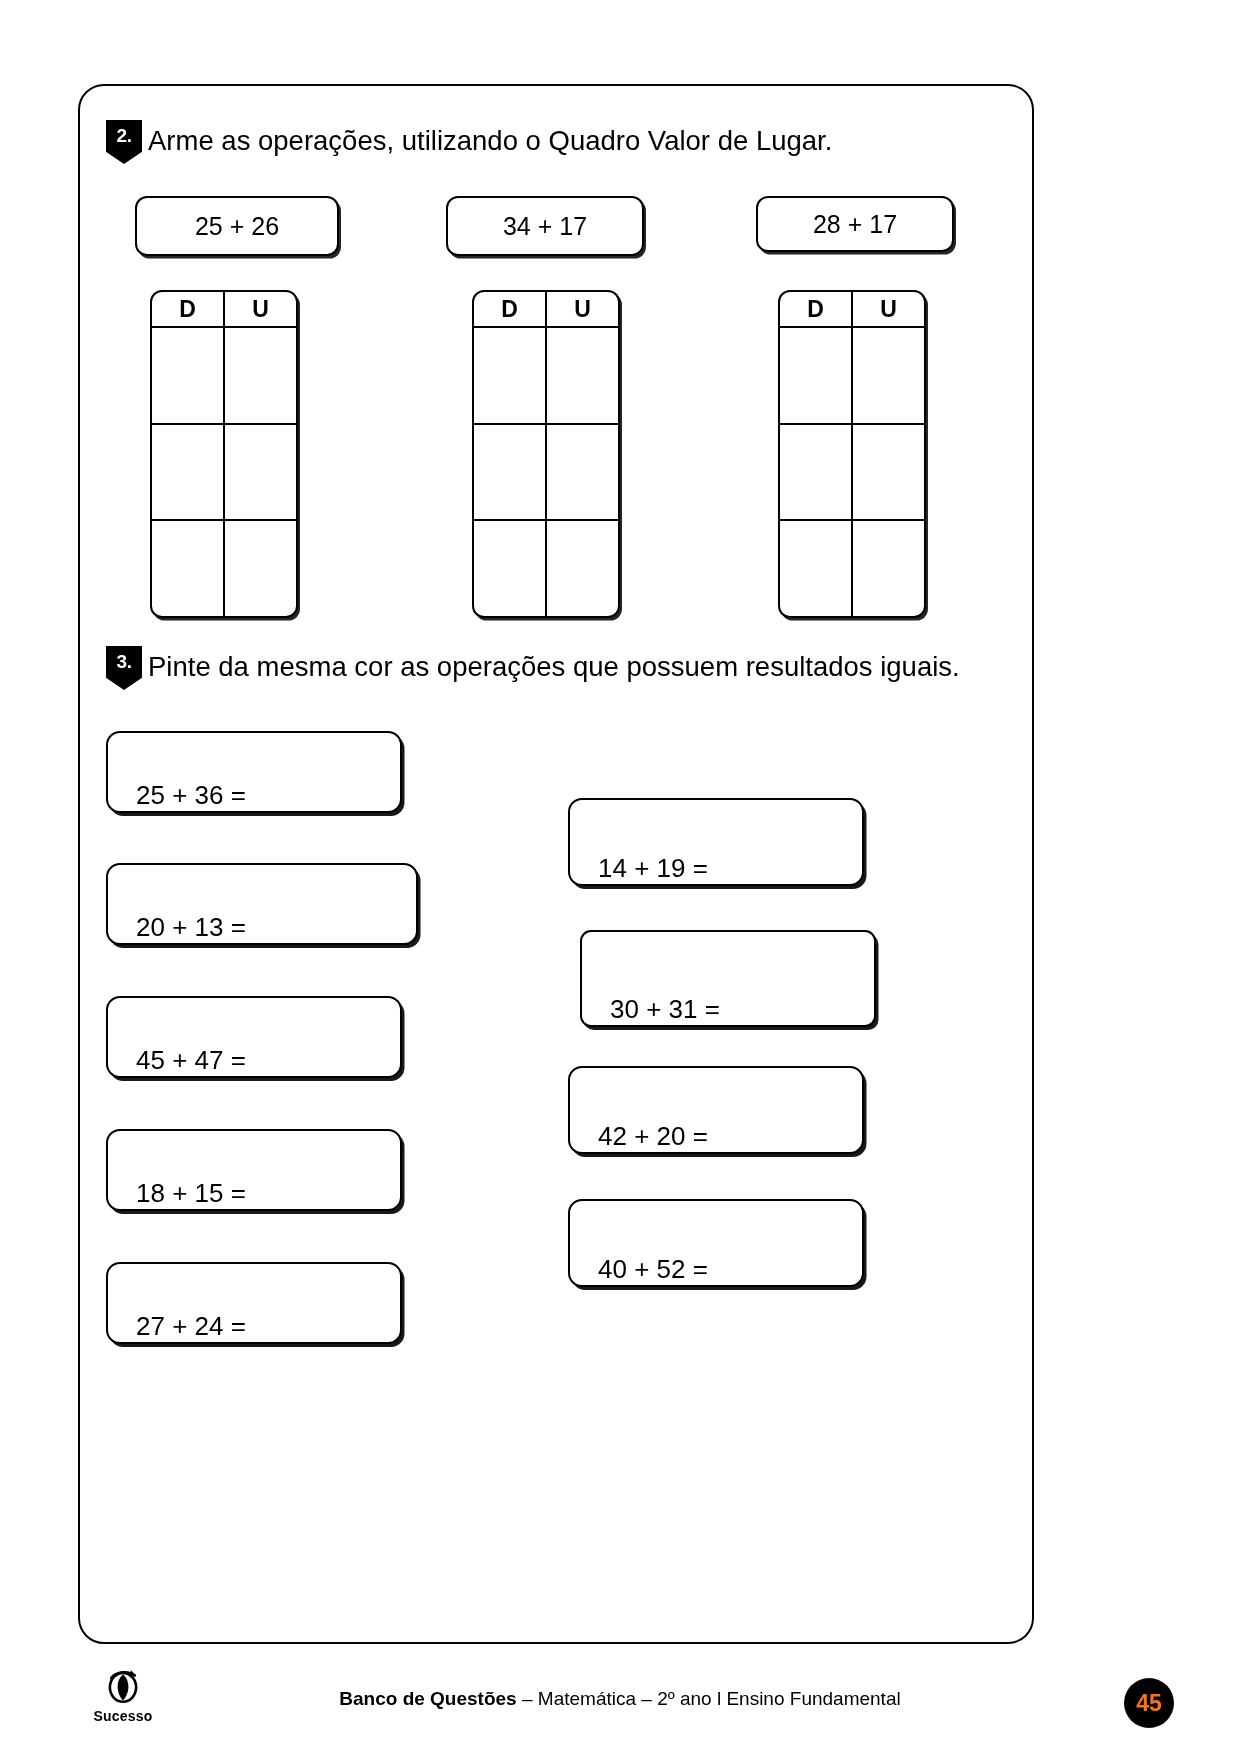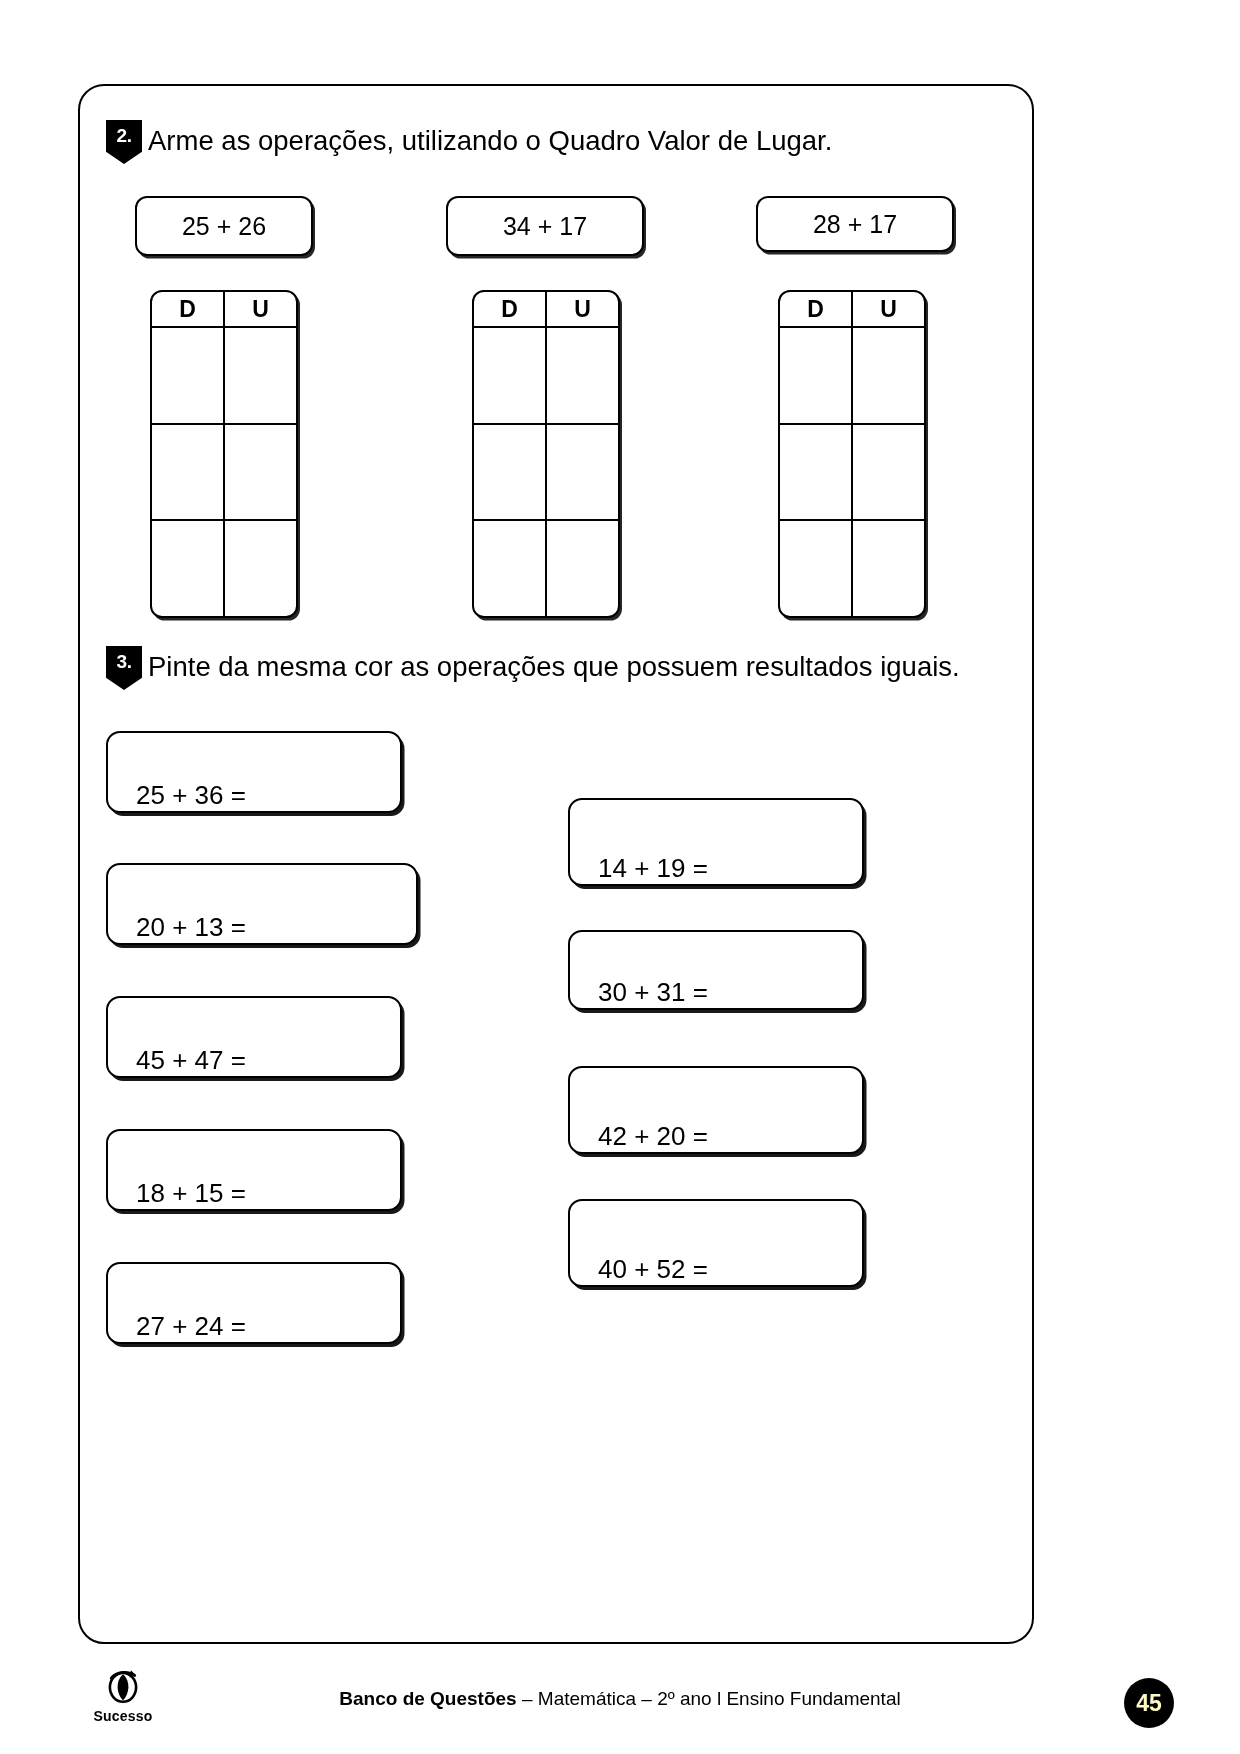--- a/index.html
+++ b/index.html
@@ -143,39 +143,39 @@
   }
   .footer-center .strong { font-weight: bold; }
   .page-num {
     position: absolute;
     right: 66px;
     top: 1678px;
     width: 50px;
     height: 50px;
     border-radius: 50%;
     background: #000;
-    color: #fef9c3;
+    color: #f97316;
     display: flex;
     align-items: center;
     justify-content: center;
     font-size: 23px;
     font-weight: bold;
   }
 </style>
 </head>
 <body>
 
 <div class="page-frame"></div>
 
 <div class="qbadge" style="left:106px; top:120px;">
   <span>2.</span>
 </div>
 <div class="qtext" style="left:148px; top:124px;">Arme as operações, utilizando o Quadro Valor de Lugar.</div>
 
-<div class="op-pill" style="left:135px; top:196px; width:178px; height:60px;">
+<div class="op-pill" style="left:135px; top:196px; width:204px; height:60px;">
   <span>25 + 26</span>
 </div>
 <div class="op-pill" style="left:446px; top:196px; width:198px; height:60px;">
   <span>34 + 17</span>
 </div>
 <div class="op-pill" style="left:756px; top:196px; width:198px; height:56px;">
   <span>28 + 17</span>
 </div>
 
 <div class="du-table" style="left:150px; top:290px; width:148px; height:328px;">
@@ -252,21 +252,21 @@
 <div class="ans-box" style="left:106px; top:1129px; width:296px; height:82px;">
   <span>18 + 15 =</span>
 </div>
 <div class="ans-box" style="left:106px; top:1262px; width:296px; height:82px;">
   <span>27 + 24 =</span>
 </div>
 
 <div class="ans-box" style="left:568px; top:798px; width:296px; height:88px;">
   <span>14 + 19 =</span>
 </div>
-<div class="ans-box" style="left:568px; top:930px; width:296px; height:80px;">
+<div class="ans-box" style="left:580px; top:930px; width:296px; height:97px;border-radius:11px;">
   <span>30 + 31 =</span>
 </div>
 <div class="ans-box" style="left:568px; top:1066px; width:296px; height:88px;">
   <span>42 + 20 =</span>
 </div>
 <div class="ans-box" style="left:568px; top:1199px; width:296px; height:88px;">
   <span>40 + 52 =</span>
 </div>
 
 <div class="logo-wrap">

